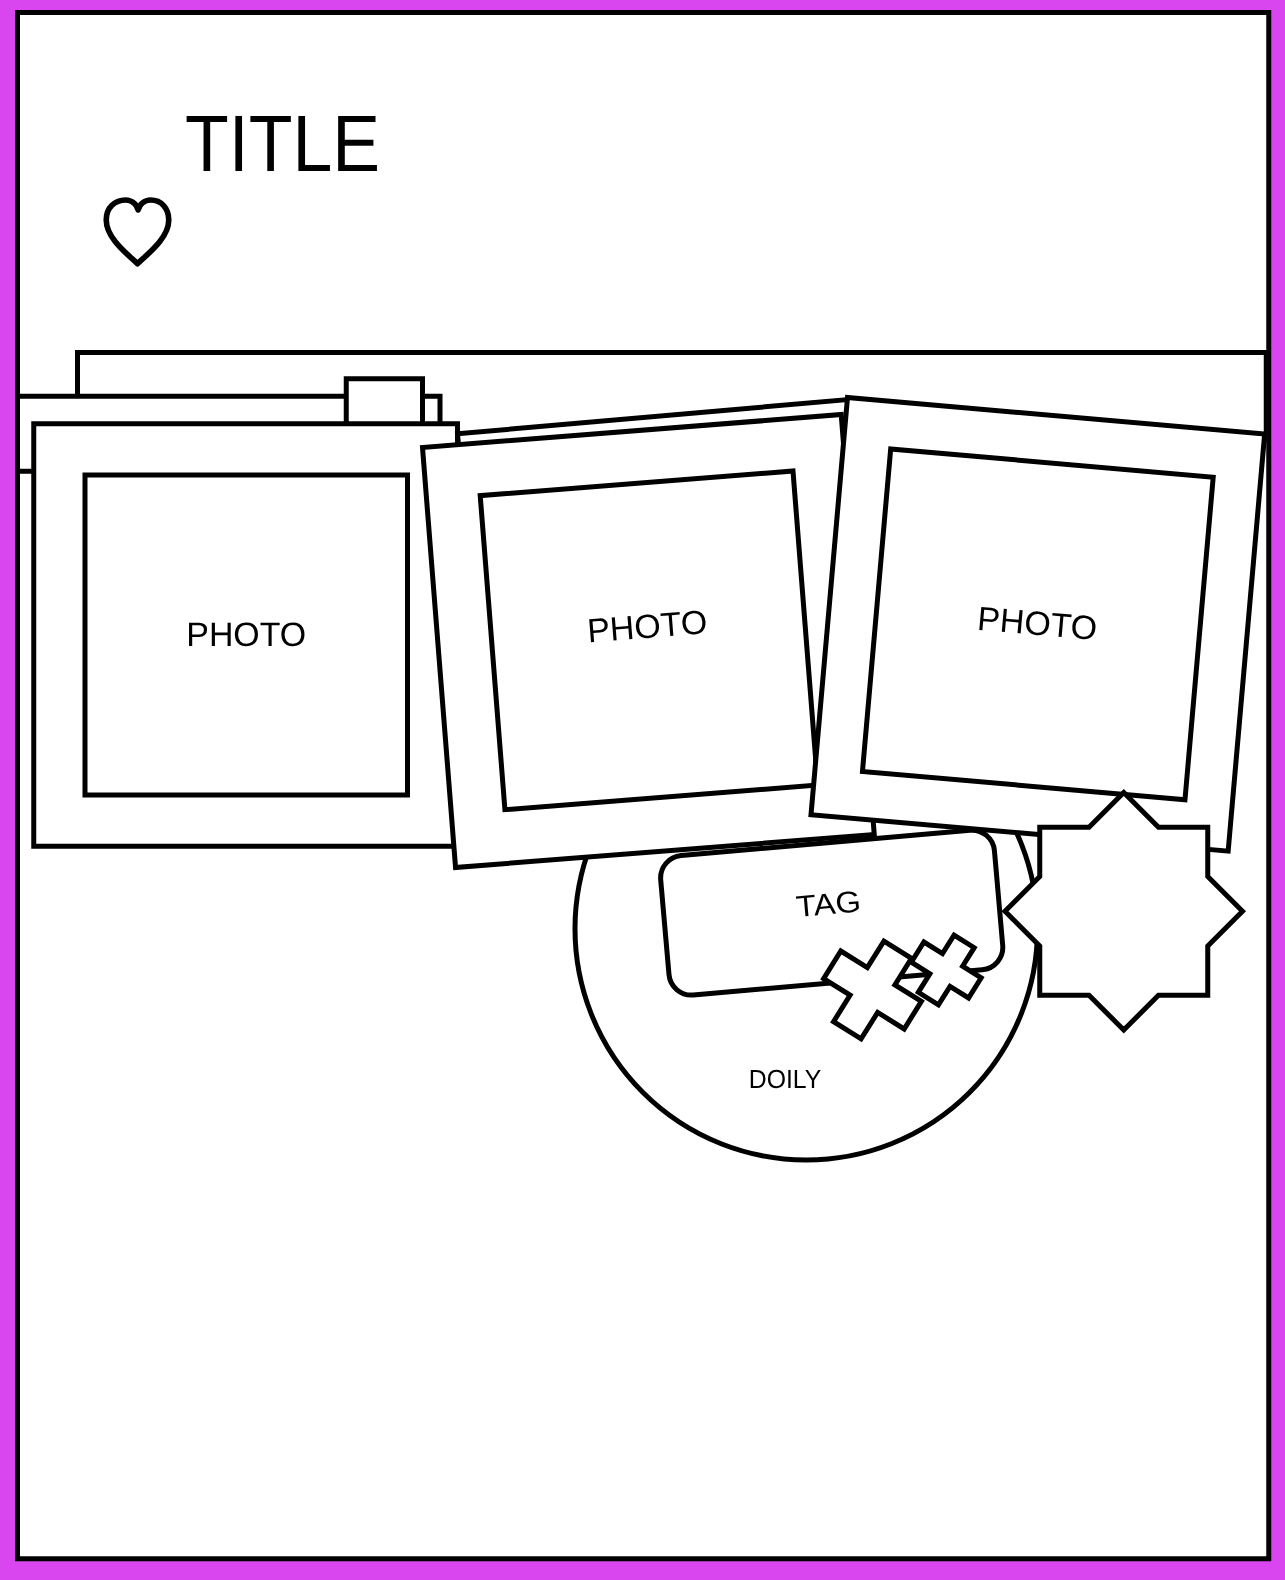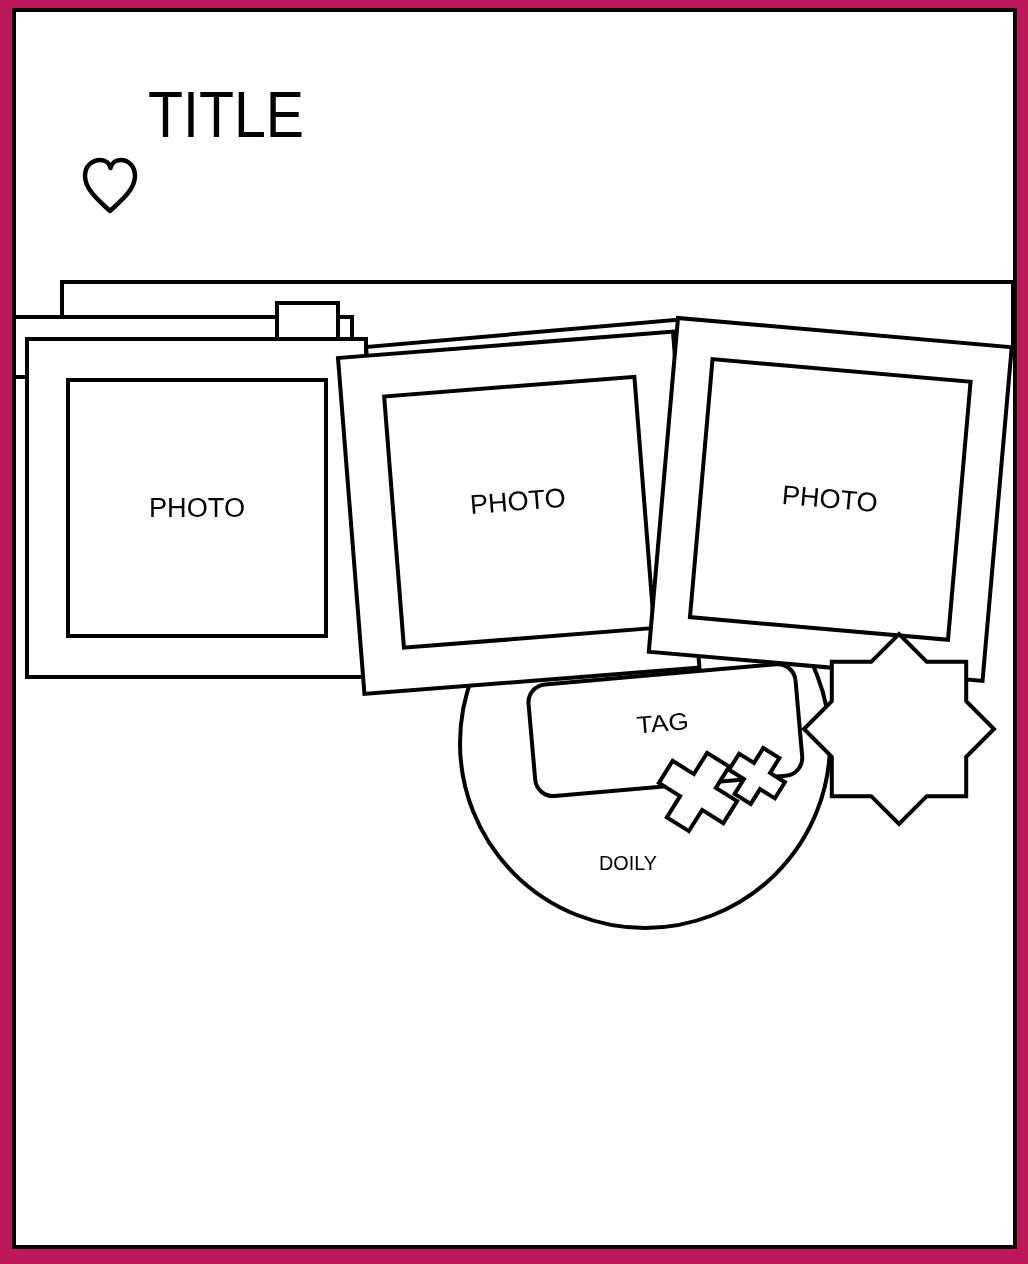--- a/index.html
+++ b/index.html
@@ -1,16 +1,16 @@
 <!DOCTYPE html>
 <html><head>
 <meta charset="utf-8">
 <style>
   html,body{margin:0;padding:0;background:#fff;}
-  .canvas{position:relative;width:1028px;height:1264px;background:#be185d;overflow:hidden;}
+  .canvas{position:relative;width:1028px;height:1264px;background:#d946ef;overflow:hidden;}
   svg{display:block;}
   text{font-family:"Liberation Sans",sans-serif;fill:#000;}
 </style>
 </head>
 <body>
 
 <div class="canvas">
 <svg width="1028" height="1264" viewBox="0 0 1028 1264" xmlns="http://www.w3.org/2000/svg">
 
   <rect x="14" y="10" width="1001" height="1237" fill="#ffffff" stroke="#000000" stroke-width="4"></rect>

